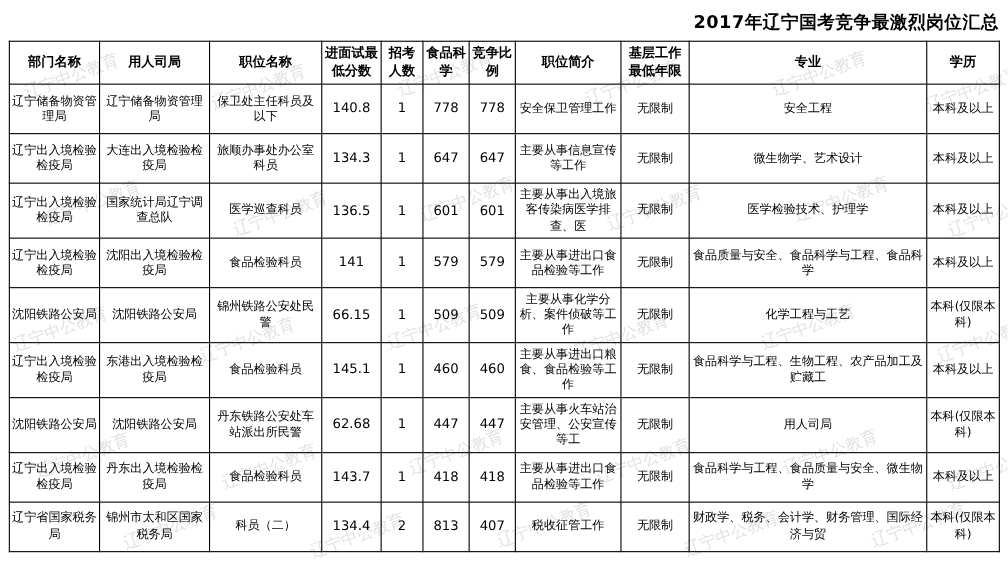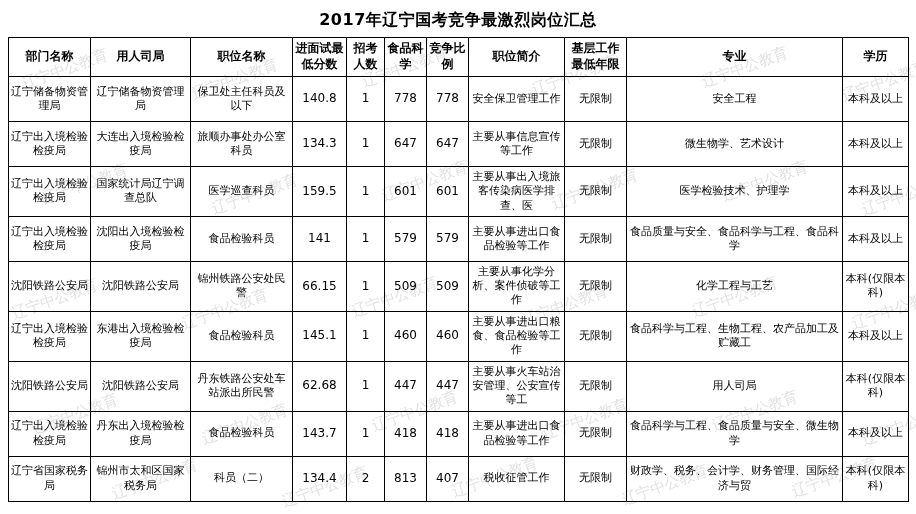--- a/index.html
+++ b/index.html
@@ -16,21 +16,21 @@
     position: relative;
   }
   #sheet {
     width: 916px;
     height: 514px;
     position: relative;
     box-sizing: border-box;
     padding: 6px 8px 0 8px;
   }
   .title {
-    text-align: center;
+    text-align: right;
     font-size: 16px;
     font-weight: bold;
     letter-spacing: 0.5px;
     padding: 4px 0 6px 0;
   }
   table {
     border-collapse: collapse;
     width: 900px;
     table-layout: fixed;
     position: relative;
@@ -183,21 +183,21 @@
           <td class="num">647</td>
           <td>主要从事信息宣传等工作</td>
           <td>无限制</td>
           <td>微生物学、艺术设计</td>
           <td>本科及以上</td>
         </tr>
         <tr>
           <td>辽宁出入境检验检疫局</td>
           <td>国家统计局辽宁调查总队</td>
           <td>医学巡查科员</td>
-          <td class="num">159.5</td>
+          <td class="num">136.5</td>
           <td class="num">1</td>
           <td class="num">601</td>
           <td class="num">601</td>
           <td>主要从事出入境旅客传染病医学排查、医</td>
           <td>无限制</td>
           <td>医学检验技术、护理学</td>
           <td>本科及以上</td>
         </tr>
         <tr>
           <td>辽宁出入境检验检疫局</td>

